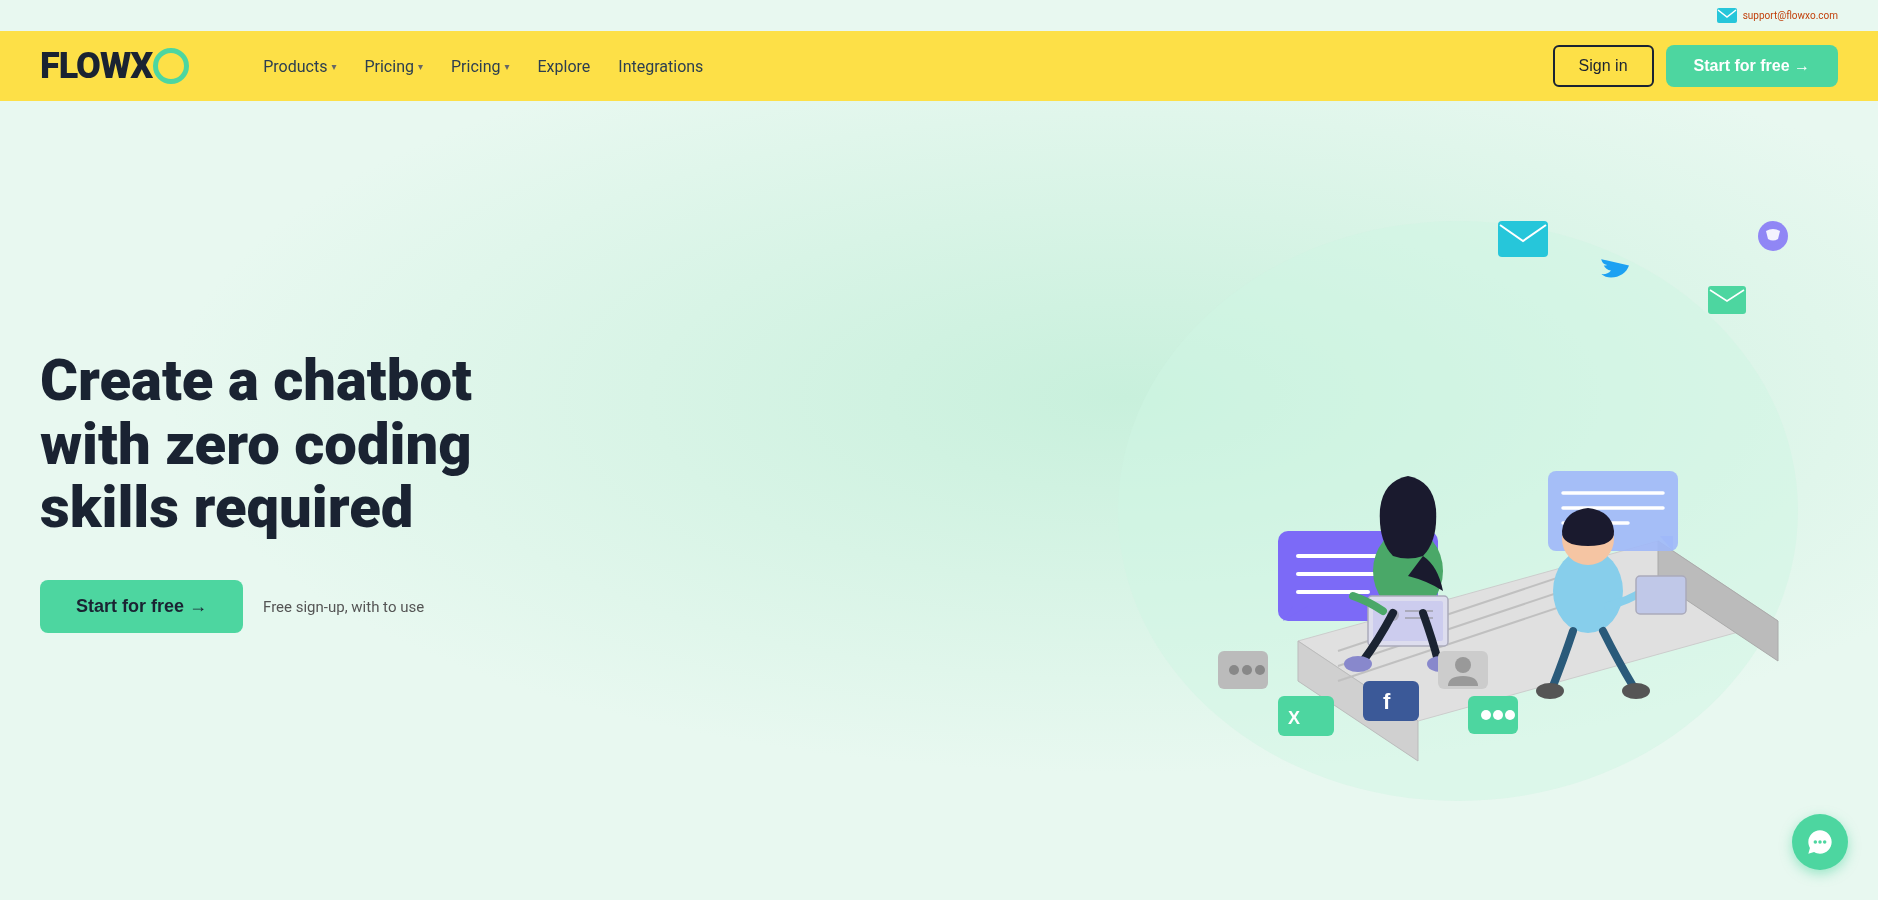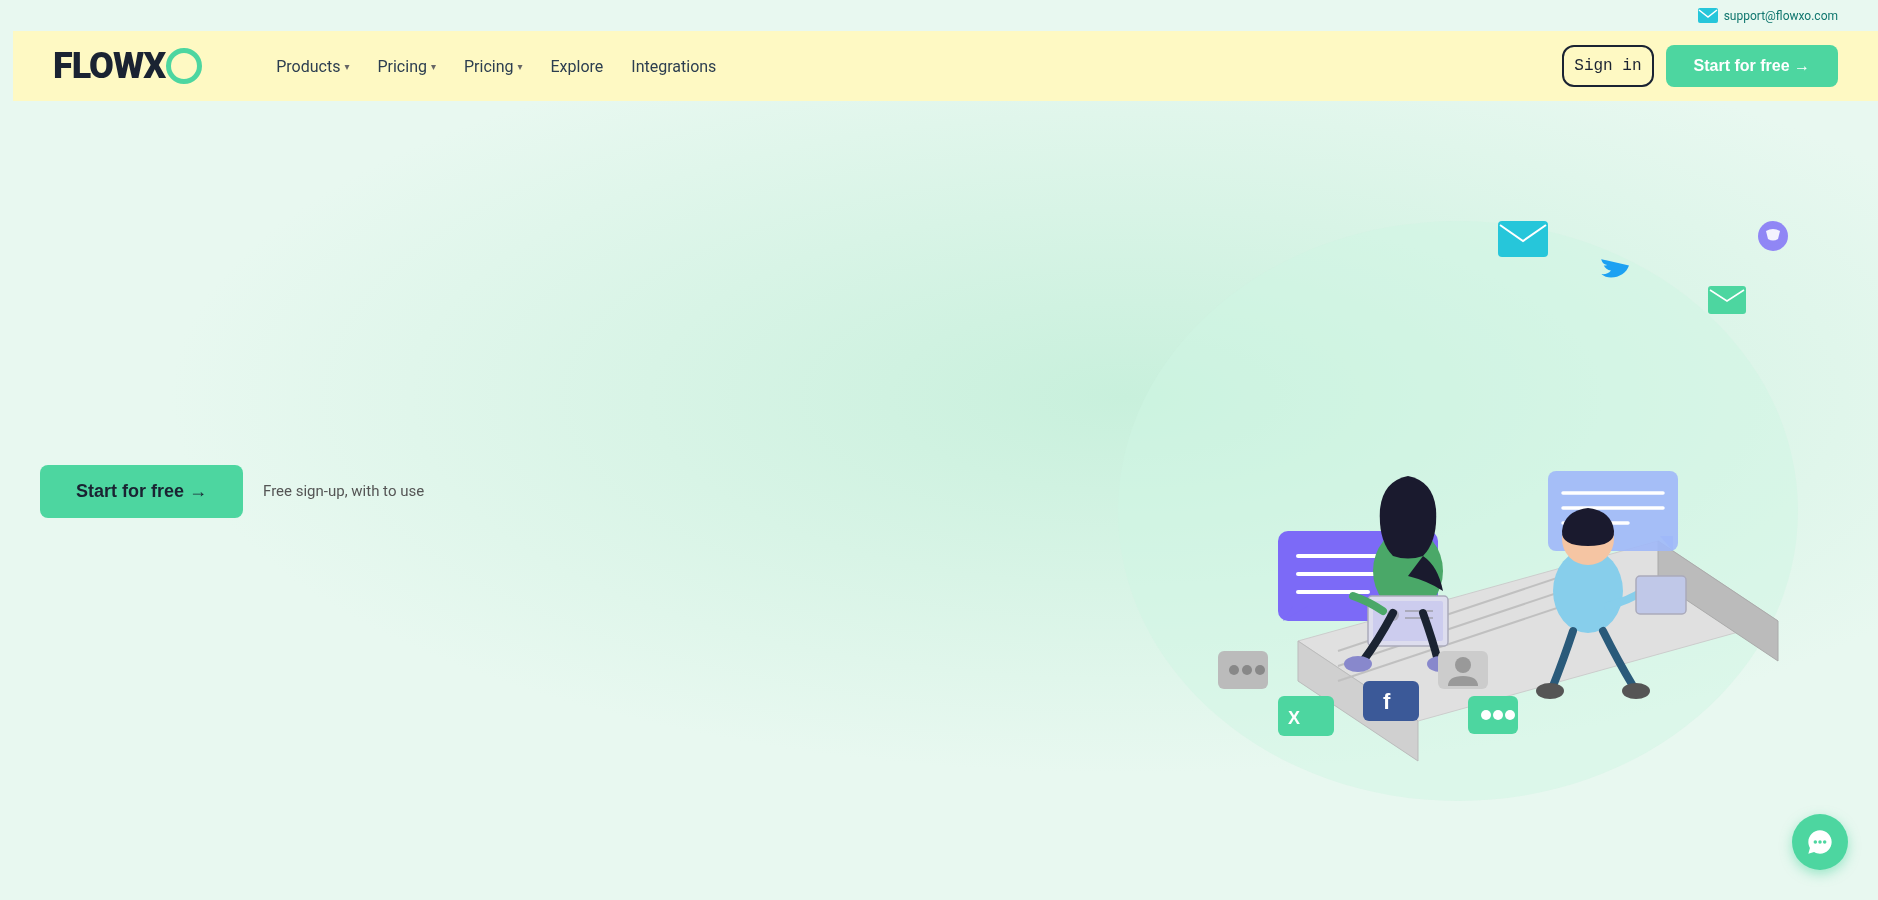--- a/index.html
+++ b/index.html
@@ -24,22 +24,21 @@
       font-size: 13px;
       color: #333;
     }
 
     
     nav {
       display: flex;
       align-items: center;
       padding: 0 40px;
       height: 70px;
-      background: #fef9c3;
-      margin-left: 13px;
+      background: #fde047;
     }
     .logo {
       display: flex;
       align-items: center;
       margin-right: 60px;
       text-decoration: none;
     }
     .logo-text {
       font-size: 36px;
       font-weight: 900;
@@ -79,29 +78,28 @@
       font-size: 10px;
       color: #666;
     }
 
     .nav-actions {
       display: flex;
       align-items: center;
       gap: 12px;
     }
     .btn-signin {
-      padding: 10px 10px;
+      padding: 10px 24px;
       border: 2px solid #1a2332;
       background: transparent;
-      border-radius: 12px;
+      border-radius: 6px;
       font-size: 16px;
       font-weight: 500;
       cursor: pointer;
       color: #1a2332;
-      font-family: Liberation Mono, monospace;
     }
     .btn-start {
       padding: 12px 28px;
       background: #4dd6a0;
       border: none;
       border-radius: 8px;
       font-size: 16px;
       font-weight: 600;
       cursor: pointer;
       color: #fff;
@@ -193,21 +191,21 @@
 <body>
 
 <div class="top-bar">
   <div class="top-bar-email">
     <span style="display:inline-flex;align-items:center;">
       <svg width="20" height="15" viewBox="0 0 20 15" fill="none">
         <rect width="20" height="15" rx="2" fill="#26c6da"></rect>
         <path d="M1 2L10 9L19 2" stroke="white" stroke-width="1.5" fill="none"></path>
       </svg>
     </span>
-    <span style="color:#0f766e;font-size:12px;">support@flowxo.com</span>
+    <span style="color:#c2410c;font-size:10px;">support@flowxo.com</span>
   </div>
 </div>
 
 <nav>
 
   <a class="logo" href="#">
     <span class="logo-text">
       <span>FLOW</span><span class="logo-x">X</span>
     </span>
     <span class="logo-circle"></span>
@@ -235,20 +233,21 @@
   </div>
 
   <div class="nav-actions">
     <button class="btn-signin">Sign in</button>
     <button class="btn-start">Start for free →</button>
   </div>
 </nav>
 
 <section class="hero">
   <div class="hero-left">
+    <h1 class="hero-headline">Create a chatbot with zero coding skills required</h1>
     <div class="hero-cta">
       <button class="btn-hero-start">Start for free →</button>
       <span class="hero-note">Free sign-up, with to use</span>
     </div>
   </div>
 
   <div class="hero-right">
 
     <svg class="hero-svg" viewBox="0 0 900 700" xmlns="http://www.w3.org/2000/svg">
 

